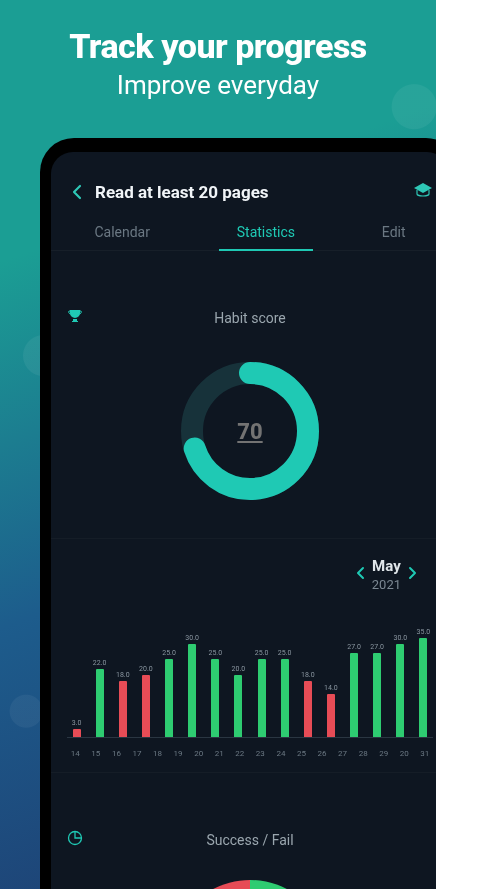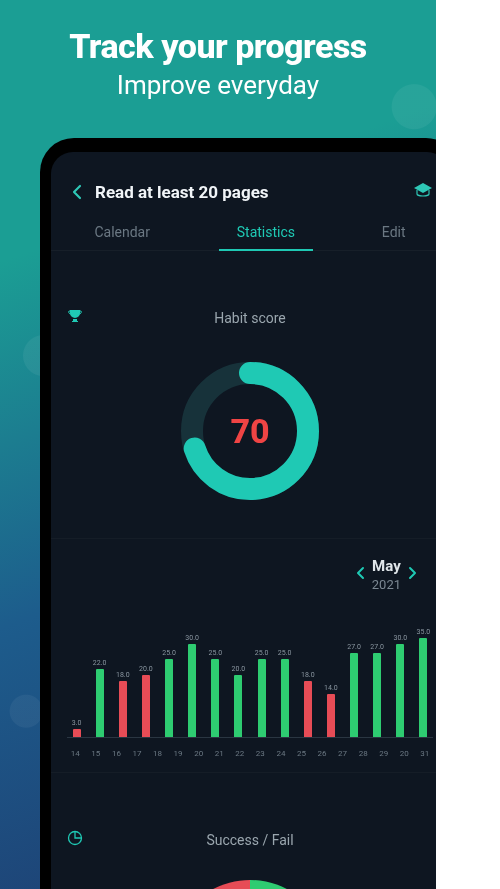--- a/index.html
+++ b/index.html
@@ -50,21 +50,21 @@
   .tab.active::after { content:""; position:absolute; left:-10px; right:-10px; bottom:-1px; height:2px; background:#1fc9b4; }
   
   .section { padding: 18px 16px 22px; border-bottom: 1px solid rgba(255,255,255,0.03); }
   .section-row { display:flex; align-items:center;margin-top:39px; }
   .sec-icon { width: 22px; color:#1fc9b4; }
   .sec-title { flex:1; text-align:center; font-size:14px; color:#9aa6ae; margin-left:-22px; }
   
   .ring-wrap { display:flex; justify-content:center; margin-top:28px; margin-bottom:10px; }
   .ring { position:relative; width:150px; height:150px; }
   .ring svg { transform: rotate(-90deg); }
-  .ring-val { position:absolute; inset:0; display:flex; align-items:center; justify-content:center; font-size:34px; font-weight:800; color:#ef4444; }
+  .ring-val { position:absolute; inset:0; display:flex; align-items:center; justify-content:center; font-size:22px; font-weight:800; color:#737373;text-decoration:underline; }
   
   .month-nav { display:flex; align-items:center; justify-content:flex-end; padding: 0 10px; }
   .nav-arr { color:#1fc9b4; font-size:16px; padding:6px; }
   .month-center { text-align:center; }
   .month-name { font-size:15px; font-weight:700; color:#e0e6ea; }
   .month-year { font-size:13px; color:#7b8792; margin-top:2px; }
   
   .barchart { margin-top: 26px; height: 140px; position:relative; padding: 0 2px; }
   .axis-line { position:absolute; left:0; right:0; bottom:20px; height:1px; background:#2a3642; }
   .bars { position:absolute; left:0; right:0; bottom:20px; height:110px; display:flex; align-items:flex-end; gap:4px; }

